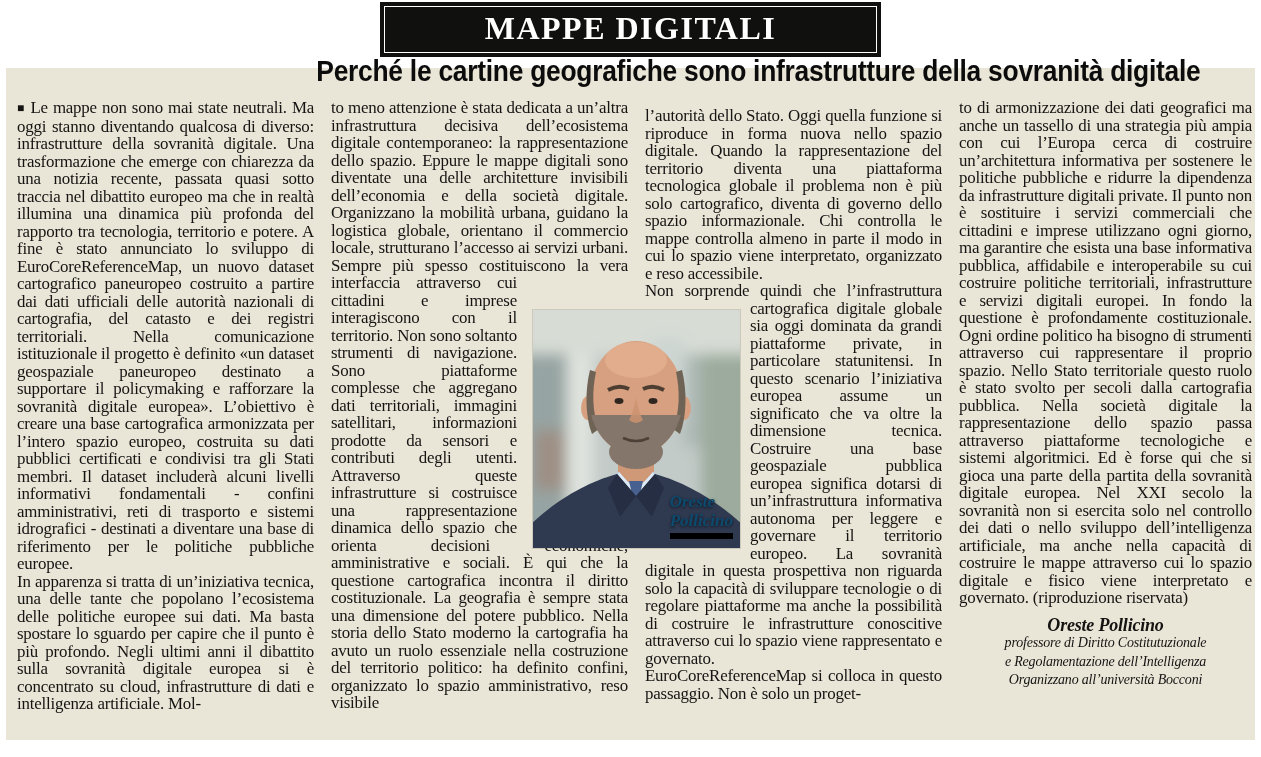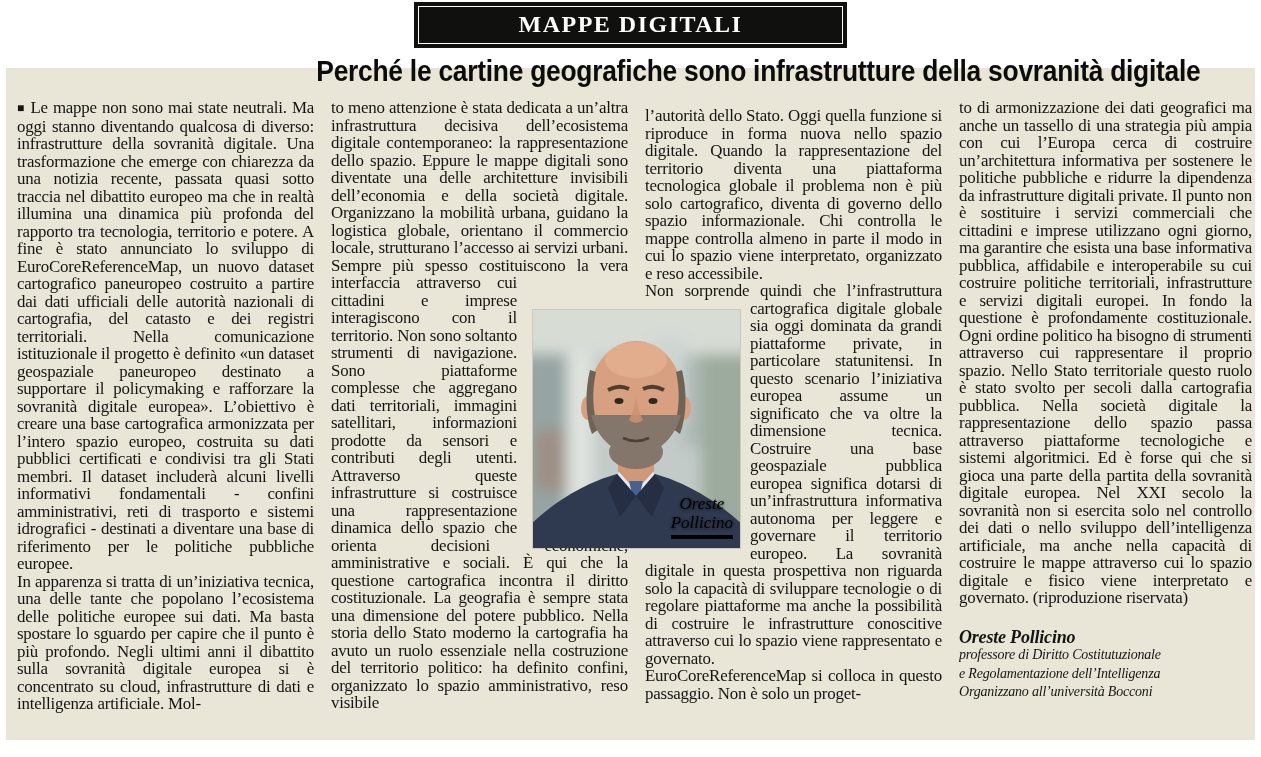--- a/index.html
+++ b/index.html
@@ -10,21 +10,21 @@
   }
   .sheet{position:relative;width:1261px;height:757px;overflow:hidden;background:#ffffff;}
   .paper{position:absolute;left:6px;top:68px;width:1249px;height:672px;background:#e9e6d7;}
 
   
   .kicker-wrap{position:absolute;top:6px;left:0;right:0;text-align:center;}
   .kicker{
     display:inline-block;background:#10100e;color:#ffffff;
     border:1.5px solid #ffffff;box-shadow:0 0 0 4px #10100e;
     padding:4px 100px 6px;font-family:"Liberation Serif",serif;
-    font-weight:700;font-size:24px;letter-spacing:1.5px;line-height:1.1;
+    font-weight:700;font-size:32px;letter-spacing:1.5px;line-height:1.1;
   }
 
   
   .headline{
     position:absolute;top:54px;left:0;width:1261px;text-align:right;
     font-family:"Liberation Sans",sans-serif;font-weight:700;
     font-size:30px;color:#0c0c0c;letter-spacing:-0.3px;
   }
   .headline .squeeze{display:inline-block;transform:scaleX(0.88);transform-origin:center;white-space:nowrap;}
 
@@ -42,30 +42,30 @@
   .cutout-r{float:right;width:104px;height:240px;margin:3px 0 3px 7px;}
   .cutout-l{float:left;width:97px;height:240px;margin:3px 8px 3px 0;}
 
   
   .photo{
     position:absolute;left:533px;top:310px;width:207px;height:238px;
     outline:1px solid rgba(0,0,0,0.12);overflow:hidden;background:#c3cbc8;
   }
   .photo svg{display:block;}
   .caption{
-    position:absolute;right:7px;bottom:9px;text-align:center;
-    color:#000000;font-style:italic;font-weight:400;
+    position:absolute;right:7px;bottom:9px;text-align:left;
+    color:#0c4a6e;font-style:italic;font-weight:700;
     font-size:17px;line-height:19px;
     text-shadow:0 1px 3px rgba(0,0,0,0.65);
   }
   .caption span{display:block;}
-  .caption .cap2{border-bottom:4px solid #000000;padding-bottom:3px;}
+  .caption .cap2{border-bottom:6px solid #000000;padding-bottom:3px;}
 
   
-  .signature{white-space:normal;text-align:left;font-style:italic;margin-top:21px;line-height:18.6px;}
+  .signature{white-space:normal;text-align:center;font-style:italic;margin-top:9px;line-height:18.6px;}
   .sig-name{font-weight:700;font-size:18px;}
   .sig-role{font-size:14px;}
 </style>
 </head>
 <body>
 
 <div class="sheet">
   <div class="paper"></div>
 
   <div class="kicker-wrap">

